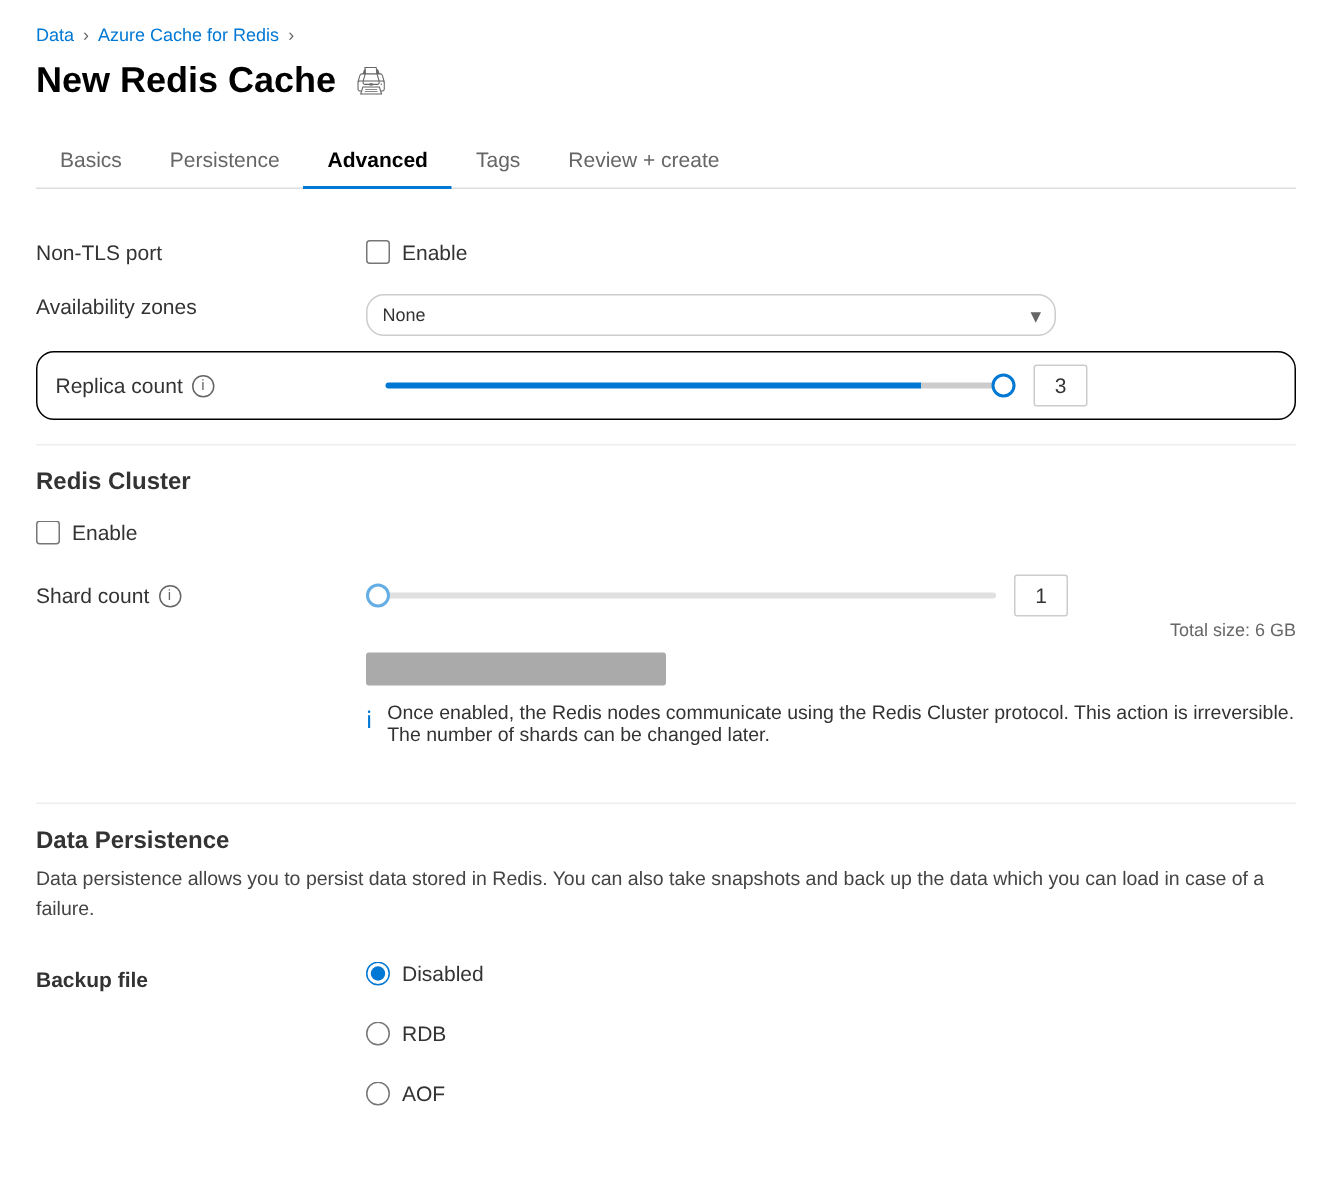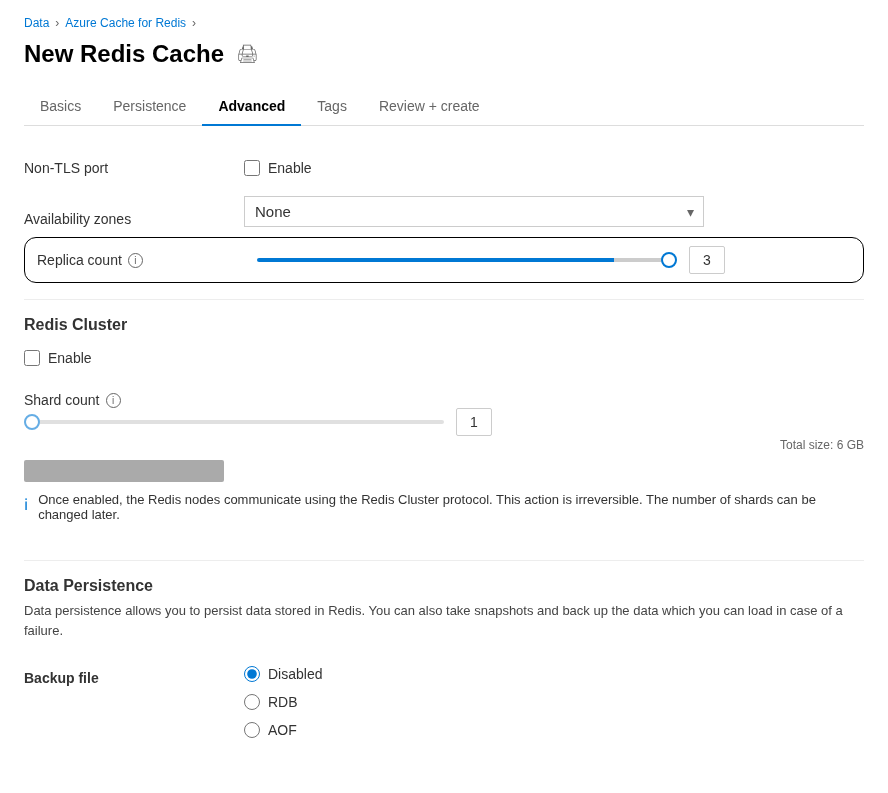--- a/index.html
+++ b/index.html
@@ -8,45 +8,45 @@
     .breadcrumb { display: flex; align-items: center; gap: 6px; font-size: 12px; color: #0078d4; margin-bottom: 10px; }
     .breadcrumb span { color: #666; }
     .breadcrumb a { color: #0078d4; text-decoration: none; }
     .page-title-row { display: flex; align-items: center; gap: 12px; margin-bottom: 20px; }
     .page-title { font-size: 24px; font-weight: 600; color: #000; }
     .print-icon { color: #666; font-size: 18px; cursor: pointer; }
     .tabs { display: flex; gap: 0; border-bottom: 1px solid #ddd; margin-bottom: 24px; }
     .tab { padding: 10px 16px; cursor: pointer; font-size: 14px; color: #666; border-bottom: 2px solid transparent; margin-bottom: -1px; }
     .tab.active { color: #000; border-bottom: 2px solid #0078d4; font-weight: 600; }
     .form-section { margin-bottom: 28px; }
-    .form-row { display: flex; align-items: flex-end; padding: 10px 0; border-bottom: none; }
+    .form-row { display: flex; align-items: flex-start; padding: 10px 0; border-bottom: none; }
     .form-label { width: 220px; flex-shrink: 0; font-size: 14px; color: #333; display: flex; align-items: center; gap: 6px; }
     .form-control { flex: 1; }
     .checkbox-row { display: flex; align-items: center; gap: 8px; }
     .checkbox-row input[type="checkbox"] { width: 16px; height: 16px; cursor: pointer; }
     .select-wrapper { position: relative; display: inline-block; width: 100%; max-width: 460px; }
-    .select-wrapper select { width: 100%; padding: 6px 32px 6px 10px; border: 1px solid #ccc; border-radius: 0; font-size: 15px; color: #333; appearance: none; background: #fff; cursor: pointer; }
+    .select-wrapper select { width: 100%; padding: 6px 32px 6px 10px; border: 1px solid #ccc; border-radius: 12px; font-size: 12px; color: #333; appearance: none; background: #fff; cursor: pointer; }
     .select-wrapper::after { content: '▾'; position: absolute; right: 10px; top: 50%; transform: translateY(-50%); pointer-events: none; color: #666; }
     .slider-row { display: flex; align-items: center; gap: 12px; }
     .slider-input { flex: 1; max-width: 420px; -webkit-appearance: none; height: 4px; border-radius: 2px; outline: none; cursor: pointer; }
     .slider-input.active-slider { background: linear-gradient(to right, #0078d4 0%, #0078d4 85%, #ccc 85%); }
     .slider-input.disabled-slider { background: #ccc; opacity: 0.6; cursor: not-allowed; }
     .slider-input::-webkit-slider-thumb { -webkit-appearance: none; width: 16px; height: 16px; border-radius: 50%; background: #fff; border: 2px solid #0078d4; cursor: pointer; }
     .slider-value-box { width: 36px; height: 28px; border: 1px solid #ccc; border-radius: 2px; text-align: center; display: flex; align-items: center; justify-content: center; font-size: 14px; background: #fff; }
     .replica-count-row { border: 1px solid #000000; border-radius: 12px; padding: 8px 12px; display: flex; align-items: center; margin-bottom: 4px; }
     .replica-count-row .form-label { color: #333; }
     .section-title { font-size: 16px; font-weight: 700; margin-bottom: 6px; }
     .section-desc { font-size: 13px; color: #444; margin-bottom: 16px; line-height: 1.5; }
     .info-box { display: flex; align-items: flex-start; gap: 10px; margin-top: 10px; font-size: 13px; color: #333; }
     .info-icon { color: #0078d4; font-size: 16px; flex-shrink: 0; margin-top: 1px; }
     .total-size-text { font-size: 12px; color: #666; text-align: right; margin-top: 2px; }
     .shard-area { flex: 1; }
     .shard-top { display: flex; align-items: center; gap: 12px; }
     .shard-bar-placeholder { margin-top: 8px; height: 22px; background: #aaa; border-radius: 2px; width: 200px; }
-    .radio-group { display: flex; flex-direction: column; gap: 12px; }
+    .radio-group { display: flex; flex-direction: column; gap: 24px; }
     .radio-item { display: flex; align-items: center; gap: 8px; cursor: pointer; font-size: 14px; }
     .radio-item input[type="radio"] { width: 16px; height: 16px; cursor: pointer; accent-color: #0078d4; }
     .info-circle { display: inline-flex; align-items: center; justify-content: center; width: 15px; height: 15px; border-radius: 50%; border: 1.5px solid #666; color: #666; font-size: 10px; cursor: help; flex-shrink: 0; }
     .clustering-section { margin-top: 4px; }
     .divider { border: none; border-top: 1px solid #ededed; margin: 16px 0; }
   </style>
 </head>
 <body>
 
 <div class="container">
@@ -113,21 +113,21 @@
 
     <div class="form-row">
       <div class="form-control">
         <div class="checkbox-row">
           <input type="checkbox" style="">
           <span>Enable</span>
         </div>
       </div>
     </div>
 
-    <div class="form-row" style="align-items: flex-start; flex-direction: column;">
+    <div class="form-row" style="align-items: flex-start;">
       <div class="form-label" style="padding-top:6px;">
         <span>Shard count</span>
         <span class="info-circle">i</span>
       </div>
       <div class="shard-area">
         <div class="shard-top">
           <input type="range" class="slider-input disabled-slider" min="1" max="10" value="1" disabled="" style="">
           <div class="slider-value-box">1</div>
         </div>
         <div class="total-size-text">Total size: 6 GB</div>

